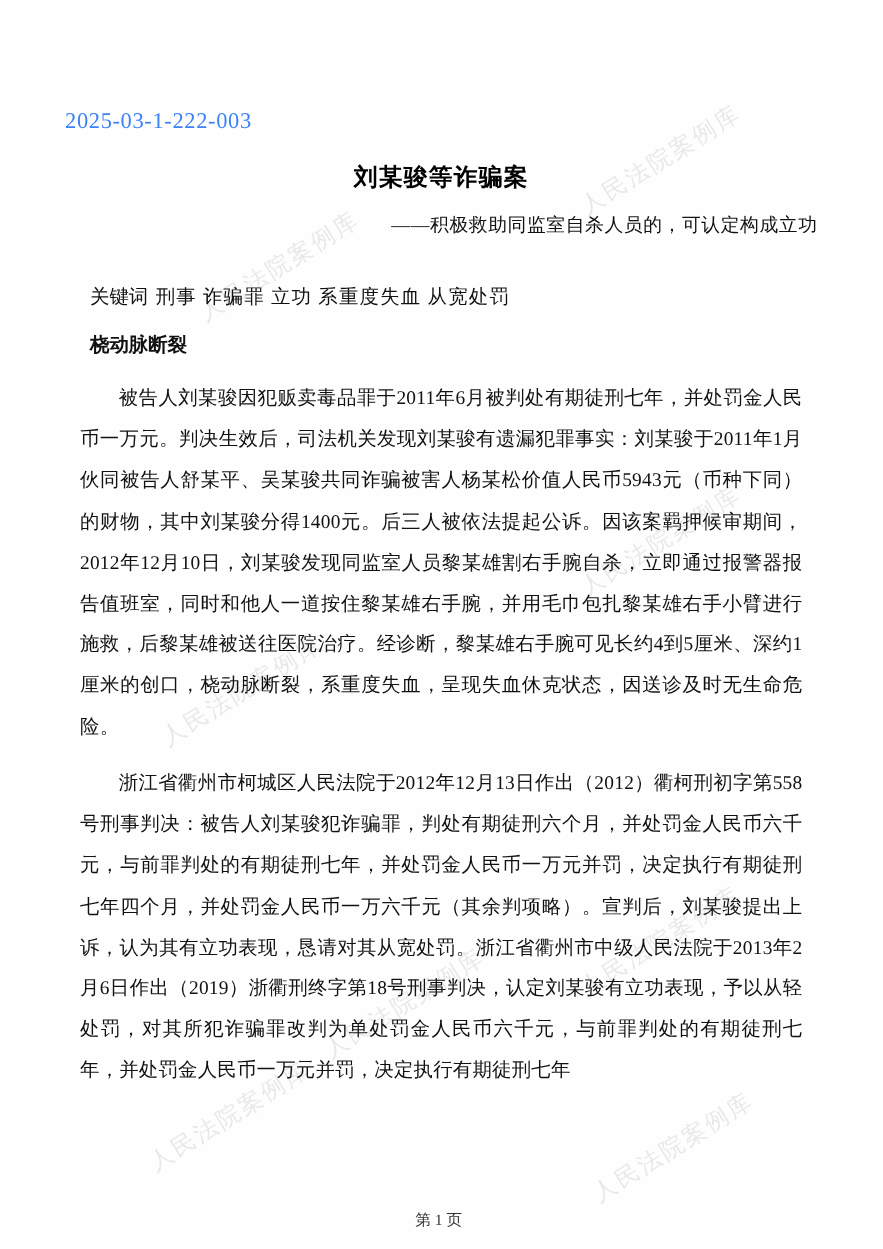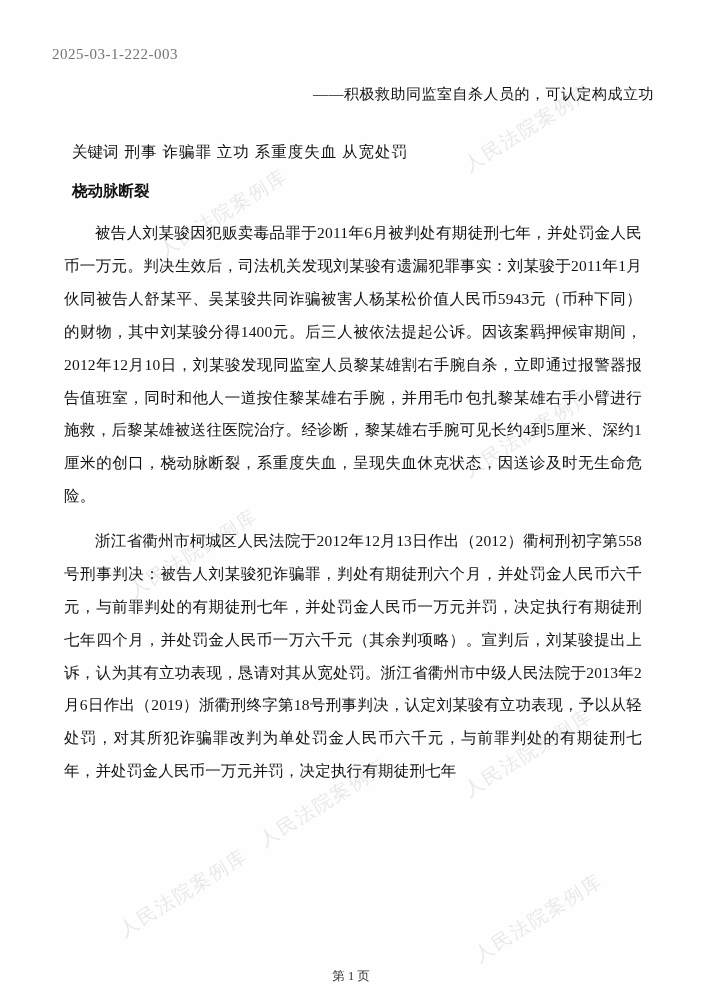--- a/index.html
+++ b/index.html
@@ -51,25 +51,26 @@
   .wm7 { left: 465px; top: 905px; }
   .wm8 { left: 250px; top: 790px; }
 
   .content {
     position: relative;
     z-index: 2;
     padding: 46px 52px 0 52px;
   }
 
   .doc-number {
-    font-size: 15px;
+    font-size: 18px;
     letter-spacing: 0.5px;
-    color: #737373;
+    color: #3b82f6;
     margin-bottom: 22px;
     font-family: "Liberation Serif", "DejaVu Serif", serif;
+    margin-top: 40px;
   }
 
   .doc-title {
     text-align: center;
     font-size: 19px;
     font-weight: bold;
     letter-spacing: 1px;
     margin: 0 0 16px 0;
     color: #000;
   }
@@ -136,20 +137,21 @@
     <div class="wm wm5">人民法院案例库</div>
     <div class="wm wm6">人民法院案例库</div>
     <div class="wm wm7">人民法院案例库</div>
     <div class="wm wm8">人民法院案例库</div>
   </div>
 
   <div class="content">
 
     <div class="doc-number">2025-03-1-222-003</div>
 
+    <h1 class="doc-title">刘某骏等诈骗案</h1>
 
     <div class="doc-subtitle">——积极救助同监室自杀人员的，可认定构成立功</div>
 
     <div class="keywords-row">
       <span class="kw-label">关键词</span><span class="kw-list">刑事  诈骗罪  立功  系重度失血  从宽处罚</span>
     </div>
 
     <div class="section-heading">桡动脉断裂</div>
 
     <p class="para">被告人刘某骏因犯贩卖毒品罪于2011年6月被判处有期徒刑七年，并处罚金人民币一万元。判决生效后，司法机关发现刘某骏有遗漏犯罪事实：刘某骏于2011年1月伙同被告人舒某平、吴某骏共同诈骗被害人杨某松价值人民币5943元（币种下同）的财物，其中刘某骏分得1400元。后三人被依法提起公诉。因该案羁押候审期间，2012年12月10日，刘某骏发现同监室人员黎某雄割右手腕自杀，立即通过报警器报告值班室，同时和他人一道按住黎某雄右手腕，并用毛巾包扎黎某雄右手小臂进行施救，后黎某雄被送往医院治疗。经诊断，黎某雄右手腕可见长约4到5厘米、深约1厘米的创口，桡动脉断裂，系重度失血，呈现失血休克状态，因送诊及时无生命危险。</p>

